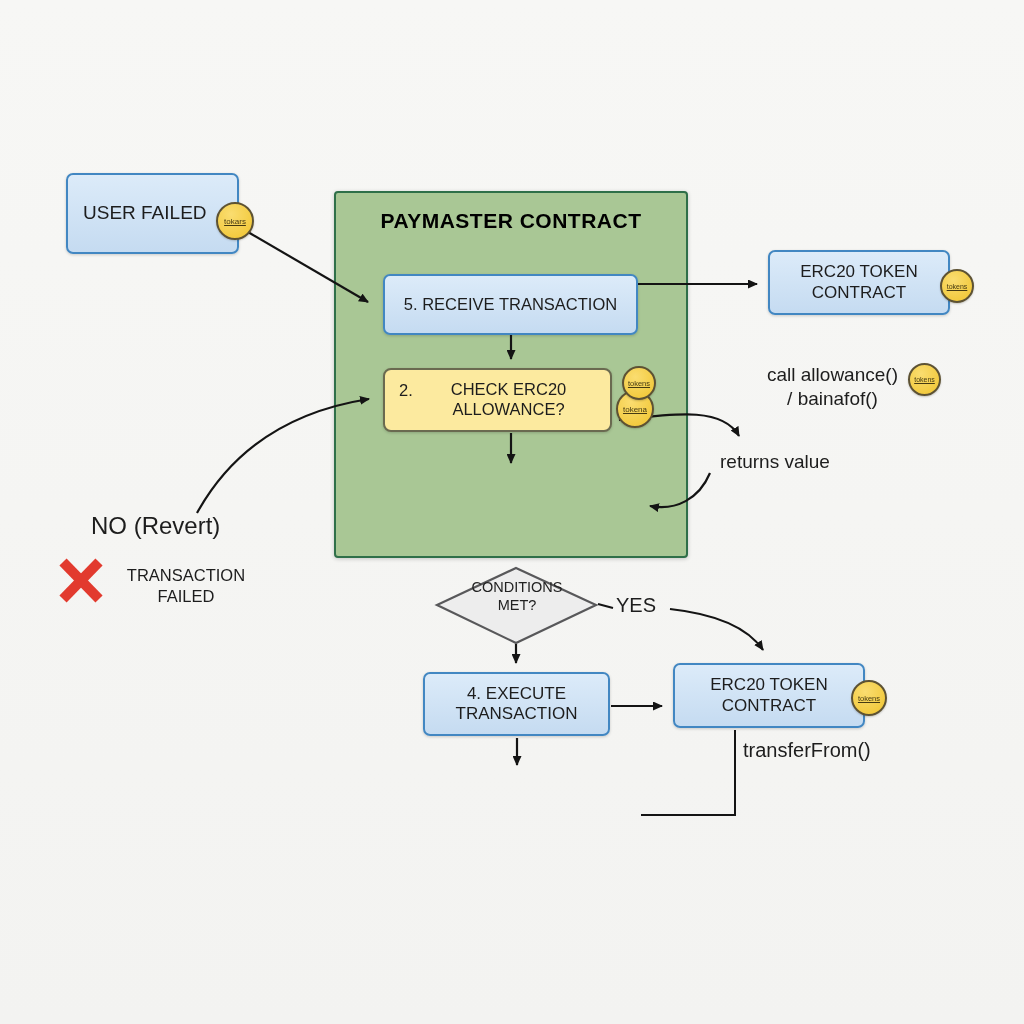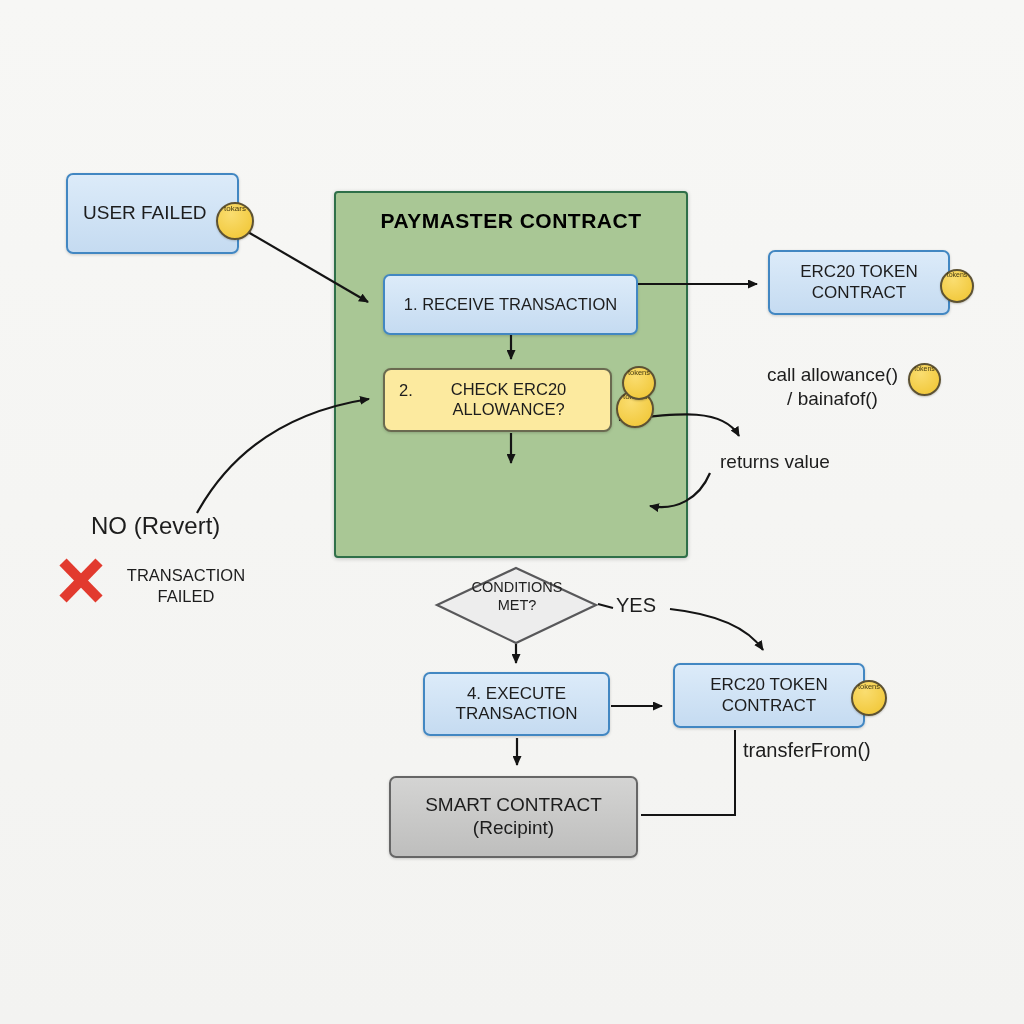--- a/index.html
+++ b/index.html
@@ -33,22 +33,22 @@
     background:#a9c795;border:2.5px solid #2f6f49;border-radius:4px;
     box-sizing:border-box;z-index:1;box-shadow:0 1px 4px rgba(0,0,0,.2);
   }
   .pm-title{
     position:absolute;left:0;right:0;top:16px;text-align:center;
     font-size:21px;font-weight:bold;letter-spacing:.5px;color:#000000;
   }
   .coin{
     position:absolute;border-radius:50%;z-index:5;
     background:radial-gradient(circle at 38% 30%,#fadd70 0%,#f2ca3f 75%);
-    border:2px solid #5d5233;display:flex;align-items:flex-start;justify-content:center;
-    color:#453a12;box-shadow:0 1px 2px rgba(0,0,0,.2);
+    border:2px solid #5d5233;display:flex;align-items:center;justify-content:center;
+    color:#453a12;box-shadow:0 1px 2px rgba(0,0,0,.2);text-decoration:underline;
   }
   .lbl{position:absolute;z-index:4;line-height:1.25;}
   .svg-overlay{position:absolute;left:0;top:0;z-index:3;pointer-events:none;}
   .arrow{stroke:#141414;stroke-width:2.2;fill:none;}
   .thin{stroke:#141414;stroke-width:2;fill:none;}
   .redx{stroke:#e23a2e;stroke-width:10;}
   .diamond-shape{fill:#ededed;stroke:#58585a;stroke-width:2.2;}
   .diamond-text{
     position:absolute;left:438px;top:578px;width:158px;z-index:4;
     text-align:center;font-size:14.5px;line-height:1.25;color:#222;
@@ -64,21 +64,21 @@
   </div>
 
   <div class="box blue" style="left:66px;top:173px;width:173px;height:81px;font-size:19px;justify-content:center;align-items:flex-start;padding-left:15px;text-align:left;">
     <span>USER FAILED</span>
   </div>
   <div class="coin" style="left:216px;top:202px;width:34px;height:34px;font-size:8px;">
     <span>tokars</span>
   </div>
 
   <div class="box blue" style="left:383px;top:274px;width:255px;height:61px;font-size:16.5px;">
-    <span>1. RECEIVE TRANSACTION</span>
+    <span>5. RECEIVE TRANSACTION</span>
   </div>
 
   <div class="box yellow" style="left:383px;top:368px;width:229px;height:64px;font-size:16.5px;padding-left:34px;padding-right:12px;">
     <span style="position:absolute;left:14px;top:11px;">2.</span>
     <span>CHECK ERC20</span>
     <span>ALLOWANCE?</span>
   </div>
   <div class="coin" style="left:608px;top:390px;width:34px;height:34px;font-size:8px;margin-left:8px;">
     <span>tokena</span>
   </div>
@@ -127,24 +127,20 @@
   <div class="box blue" style="left:673px;top:663px;width:192px;height:65px;font-size:17px;">
     <span>ERC20 TOKEN</span>
     <span>CONTRACT</span>
   </div>
   <div class="coin" style="left:851px;top:680px;width:32px;height:32px;font-size:7.5px;">
     <span>tokens</span>
   </div>
 
   <div class="lbl" style="left:743px;top:738px;font-size:20px;">transferFrom()</div>
 
-  <div class="box grayfill" style="left:389px;top:776px;width:249px;height:82px;font-size:19px;">
-    <span>SMART CONTRACT</span>
-    <span>(Recipint)</span>
-  </div>
 
   <svg class="svg-overlay" width="1024" height="1024" viewBox="0 0 1024 1024">
     <defs>
       <marker id="ah" markerWidth="11" markerHeight="9" refX="9" refY="4.5" orient="auto" markerUnits="userSpaceOnUse">
         <path d="M0,0 L10,4.5 L0,9 z" fill="#141414"></path>
       </marker>
     </defs>
 
     <polygon class="diamond-shape" points="516,568 596,605 516,643 437,605"></polygon>
 

